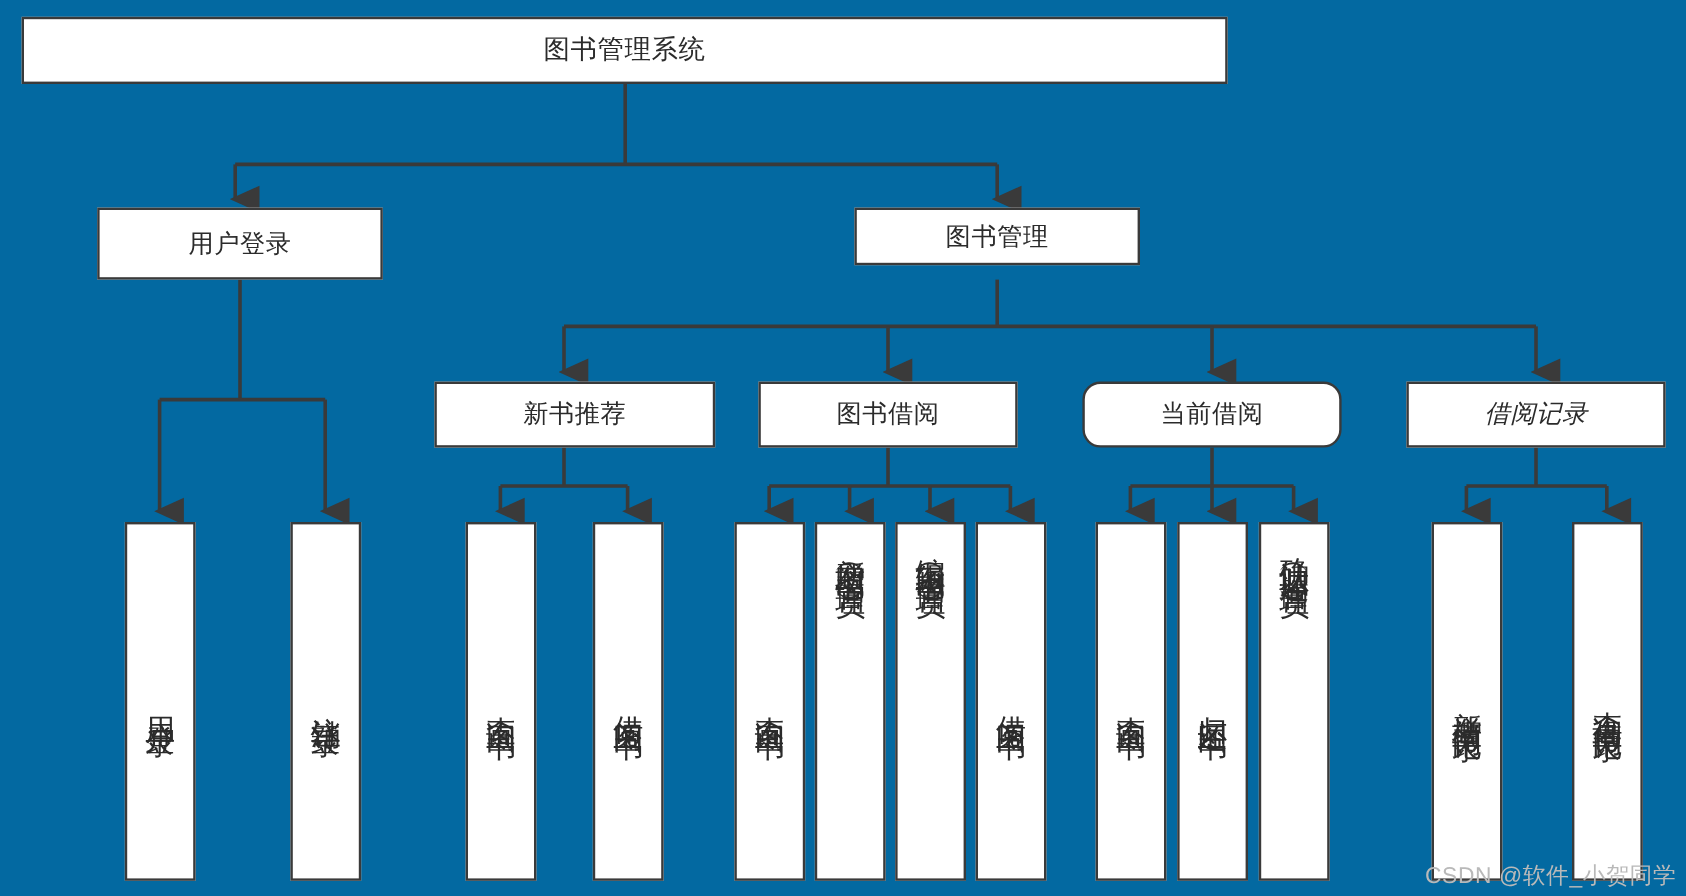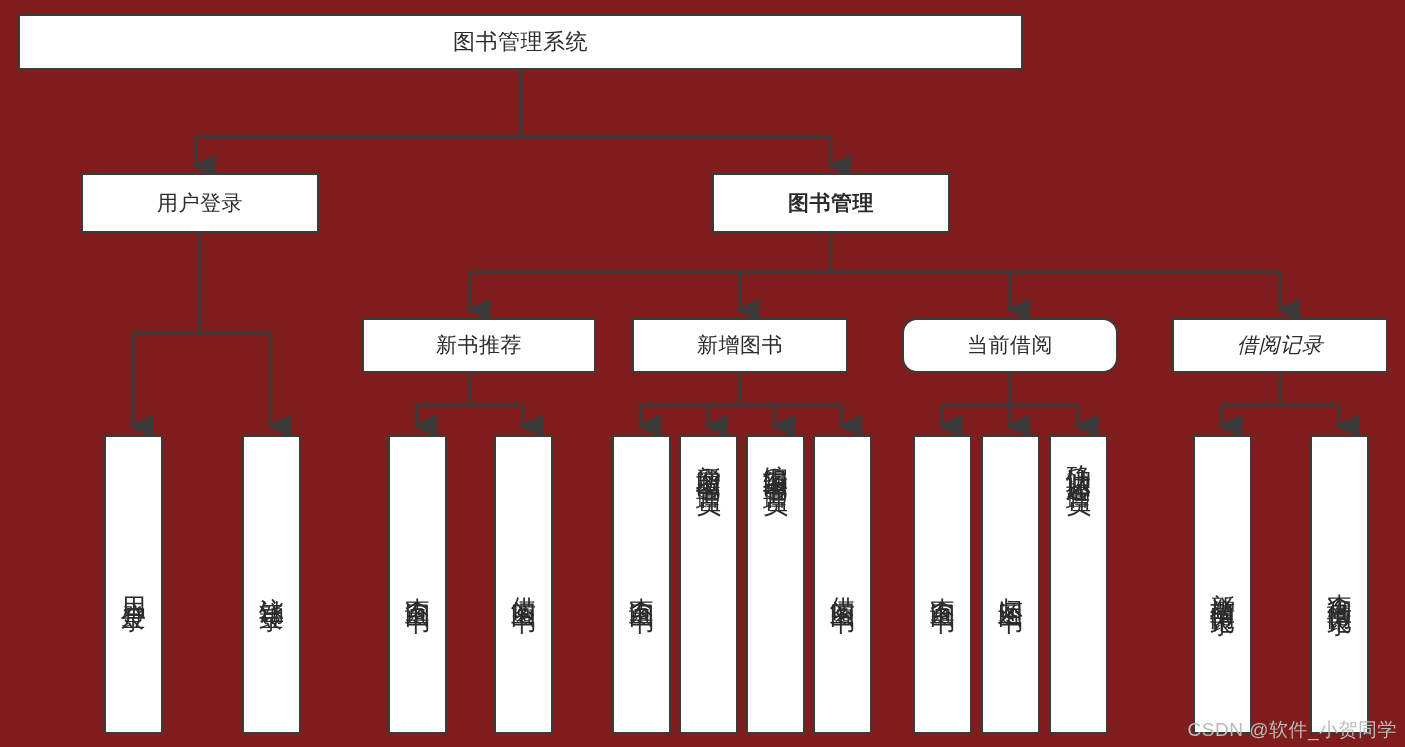--- a/index.html
+++ b/index.html
@@ -4,21 +4,21 @@
 <style>
   html, body {
     margin: 0;
     padding: 0;
     background: #ffffff;
   }
   #stage {
     position: relative;
     width: 1405px;
     height: 747px;
-    background: #7f1d1d;
+    background: #0369a1;
     overflow: hidden;
     font-family: "DejaVu Sans", "Liberation Sans", sans-serif;
   }
   #wires {
     position: absolute;
     left: 0;
     top: 0;
     width: 1405px;
     height: 747px;
   }
@@ -131,30 +131,30 @@
   </svg>
 
   <div class="node horiz root" style="left:18px; top:14px; width:1005px; height:56px;">
     <span class="lbl">图书管理系统</span>
   </div>
 
   <div class="node horiz" style="left:81px; top:173px; width:238px; height:60px;">
     <span class="lbl">用户登录</span>
   </div>
 
-  <div class="node horiz" style="left:712px; top:173px; width:238px; height:60px;font-weight:bold;">
+  <div class="node horiz" style="left:712px; top:173px; width:238px; height:48px;">
     <span class="lbl">图书管理</span>
   </div>
 
   <div class="node horiz" style="left:362px; top:318px; width:234px; height:55px;">
     <span class="lbl">新书推荐</span>
   </div>
 
   <div class="node horiz" style="left:632px; top:318px; width:216px; height:55px;">
-    <span class="lbl">新增图书</span>
+    <span class="lbl">图书借阅</span>
   </div>
 
   <div class="node horiz" style="left:902px; top:318px; width:216px; height:55px;border-radius:15px;">
     <span class="lbl">当前借阅</span>
   </div>
 
   <div class="node horiz" style="left:1172px; top:318px; width:216px; height:55px;font-style:italic;">
     <span class="lbl">借阅记录</span>
   </div>
 

